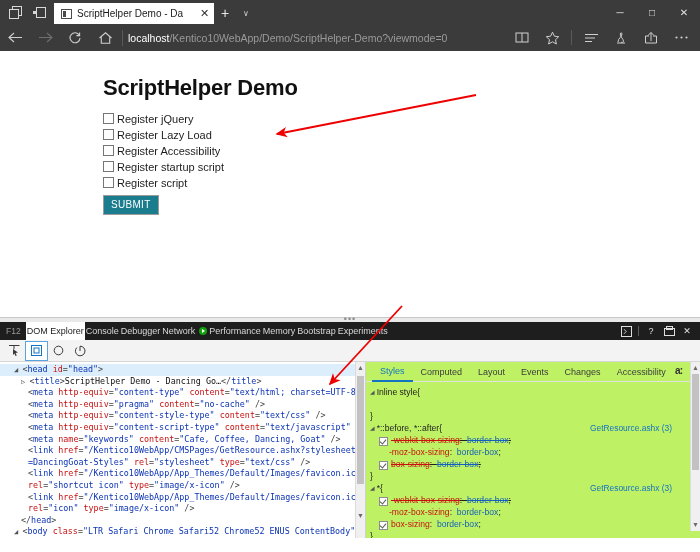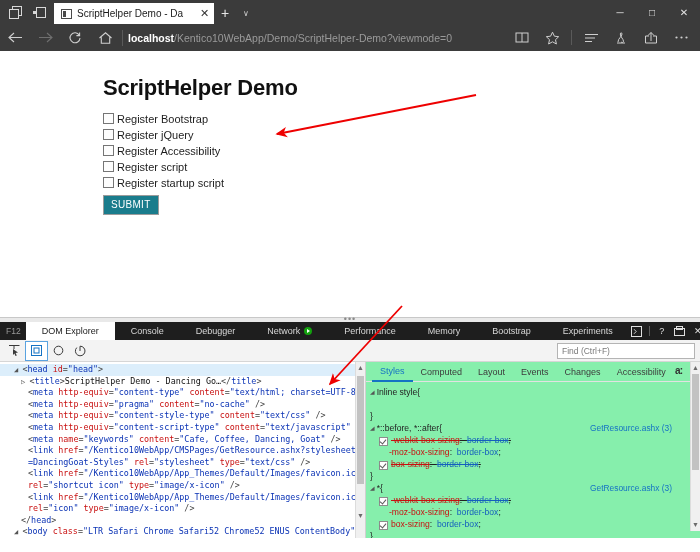--- a/index.html
+++ b/index.html
@@ -36,21 +36,21 @@
   .tab-newbtn{color:#e6e6e6;font-size:14px;width:22px;text-align:center;line-height:21px;height:21px;}
   .tab-chev{color:#cfcfcf;font-size:8px;width:20px;text-align:center;line-height:21px;height:21px;}
   .win-ctrls{position:absolute;right:0;top:0;height:24px;display:flex;}
   .win-btn{width:32px;height:24px;display:flex;align-items:center;justify-content:center;color:#e4e4e4;font-size:10px;}
 
   .navbar{height:27px;background:#3b3b3b;display:flex;align-items:center;}
   .nav-icon{width:30px;height:27px;display:flex;align-items:center;justify-content:center;color:#cfcfcf;}
   .nav-icon.dim{color:#6f6f6f;}
   .addr-sep{width:1px;height:16px;background:#5a5a5a;margin:0 5px 0 2px;}
   .addr{flex:1 1 auto;font-size:10.5px;color:#9a9a9a;white-space:nowrap;overflow:hidden;}
-  .addr b{color:#ffffff;font-weight:bold;margin-top:36px;}
+  .addr b{color:#ffffff;font-weight:normal;margin-top:36px;}
   .nav-right{display:flex;align-items:center;padding-right:4px;}
   .vsep{width:1px;height:15px;background:#5a5a5a;margin:0 4px;}
 
   
   .viewport{
     position:absolute;left:0;top:51px;width:700px;height:266px;background:#ffffff;
     overflow:hidden;
   }
   .page-title{
     font-size:22px;font-weight:bold;color:#111;margin:24px 0 10px 103px;letter-spacing:-0.2px;
@@ -76,21 +76,21 @@
   .dt-sep{height:4px;background:#e9e9e9;border-top:1px solid #c8c8c8;position:relative;}
   .dt-grip{
     position:absolute;left:50%;transform:translateX(-50%);top:-1px;
     color:#8a8a8a;font-size:9px;letter-spacing:1px;line-height:5px;
   }
   .dt-tabbar{
     height:18px;background:#1e1e1e;display:flex;align-items:stretch;position:relative;
   }
   .f12{color:#9a9a9a;font-size:8.5px;display:flex;align-items:center;padding:0 5px 0 6px;}
   .dt-tab{
-    font-size:9px;color:#d8d8d8;display:flex;align-items:center;padding:0 16px;white-space:nowrap;
+    font-size:9px;color:#d8d8d8;display:flex;align-items:center;padding:0 1px;white-space:nowrap;
   }
   .dt-tab.active{background:#ffffff;color:#1a1a1a;}
   .dt-tab .rec-dot{
     width:8px;height:8px;border-radius:50%;background:#13a10e;margin-left:4px;
     display:inline-flex;align-items:center;justify-content:center;
   }
   .dt-tab .rec-dot:after{
     content:"";border-left:3px solid #fff;border-top:2px solid transparent;border-bottom:2px solid transparent;margin-left:1px;
   }
   .dt-tabbar-right{margin-left:auto;display:flex;align-items:center;padding-right:5px;gap:2px;}
@@ -121,21 +121,21 @@
   }
   .ln{padding-left:0;height:11.6px;}
   .ln.sel{background:#dceefb;}
   .tag{color:#0b33b5;}
   .attr{color:#c81010;}
   .val{color:#0b33b5;}
   .punc{color:#444;}
   .txt{color:#111;}
   .tw{color:#555;font-size:7px;}
 
-  .styles-pane{flex:1 1 auto;background:#86efac;position:relative;overflow:hidden;}
+  .styles-pane{flex:1 1 auto;background:#bef264;position:relative;overflow:hidden;}
   .st-tabs{height:19px;display:flex;align-items:center;border-bottom:1px solid #e2e2e2;padding-left:6px;}
   .st-tab{font-size:9px;color:#3c3c3c;padding:0 8px;height:19px;display:flex;align-items:center;}
   .st-tab.active{color:#1573c4;border-bottom:2px solid #1573c4;}
   .st-body{font-size:8.6px;color:#222;padding:4px 0 0 4px;position:relative;height:150px;}
   .st-row{height:12px;line-height:12px;white-space:nowrap;display:flex;align-items:center;}
   .tri{color:#555;font-size:6px;margin-right:2px;display:inline-block;transform:scaleY(.9);}
   .prop{color:#c81010;}
   .pval{color:#1560bd;}
   .strike{text-decoration:line-through;}
   .src{position:absolute;right:28px;color:#1573c4;font-size:8.4px;}
@@ -264,33 +264,33 @@
             <circle cx="12.5" cy="2.5" r="1.1" fill="currentColor"></circle>
           </svg>
       </div>
     </div>
   </div>
 
   <div class="viewport">
     <div class="page-title">ScriptHelper Demo</div>
     <div class="form" id="cb-list"><div class="crow">
           <span class="cbox"></span>
-          <span class="clabel">Register Bootstrap</span>
+          <span class="clabel">Register jQuery</span>
         </div><div class="crow">
           <span class="cbox"></span>
-          <span class="clabel">Register jQuery</span>
+          <span class="clabel">Register Lazy Load</span>
         </div><div class="crow">
           <span class="cbox"></span>
           <span class="clabel">Register Accessibility</span>
         </div><div class="crow">
           <span class="cbox"></span>
-          <span class="clabel">Register script</span>
+          <span class="clabel">Register startup script</span>
         </div><div class="crow">
           <span class="cbox"></span>
-          <span class="clabel">Register startup script</span>
+          <span class="clabel">Register script</span>
         </div><div class="submit" style="background: rgb(26, 124, 140);">SUBMIT</div></div>
   </div>
 
   <div class="devtools">
     <div class="dt-sep">
       <span class="dt-grip">•••</span>
     </div>
 
     <div class="dt-tabbar">
       <div class="f12">F12</div>
@@ -357,23 +357,20 @@
         <svg width="11" height="11" viewBox="0 0 11 11">
             <circle cx="5.5" cy="5.5" r="4.3" fill="none" stroke="currentColor" stroke-width="1"></circle>
           </svg>
       </div>
       <div class="tool-btn">
         <svg width="12" height="12" viewBox="0 0 12 12">
             <path d="M6 1.2 A4.8 4.8 0 1 1 2.8 2.6" fill="none" stroke="currentColor" stroke-width="1"></path>
             <path d="M6 6 V1.3" stroke="currentColor" stroke-width="1"></path>
           </svg>
       </div>
-      <div class="findbox">
-        <span>Find (Ctrl+F)</span>
-      </div>
     </div>
 
     <div class="dt-body">
 
       <div class="dom-pane">
         <div class="code" id="dom-code"><div class="ln sel" style="padding-left: 14px;"><span class="tw">◢ </span><span class="punc">&lt;</span><span class="tag">head</span><span class="punc"> </span><span class="attr">id</span><span class="punc">=</span><span class="val">"head"</span><span class="punc">&gt;</span></div><div class="ln" style="padding-left: 21px;"><span class="tw">▷ </span><span class="punc">&lt;</span><span class="tag">title</span><span class="punc">&gt;</span><span class="txt">ScriptHelper Demo - Dancing Go…</span><span class="punc">&lt;/</span><span class="tag">title</span><span class="punc">&gt;</span></div><div class="ln" style="padding-left: 28px;"><span class="punc">&lt;</span><span class="tag">meta</span><span class="punc"> </span><span class="attr">http-equiv</span><span class="punc">=</span><span class="val">"content-type"</span><span class="punc"> </span><span class="attr">content</span><span class="punc">=</span><span class="val">"text/html; charset=UTF-8"</span><span class="punc"> /&gt;</span></div><div class="ln" style="padding-left: 28px;"><span class="punc">&lt;</span><span class="tag">meta</span><span class="punc"> </span><span class="attr">http-equiv</span><span class="punc">=</span><span class="val">"pragma"</span><span class="punc"> </span><span class="attr">content</span><span class="punc">=</span><span class="val">"no-cache"</span><span class="punc"> /&gt;</span></div><div class="ln" style="padding-left: 28px;"><span class="punc">&lt;</span><span class="tag">meta</span><span class="punc"> </span><span class="attr">http-equiv</span><span class="punc">=</span><span class="val">"content-style-type"</span><span class="punc"> </span><span class="attr">content</span><span class="punc">=</span><span class="val">"text/css"</span><span class="punc"> /&gt;</span></div><div class="ln" style="padding-left: 28px;"><span class="punc">&lt;</span><span class="tag">meta</span><span class="punc"> </span><span class="attr">http-equiv</span><span class="punc">=</span><span class="val">"content-script-type"</span><span class="punc"> </span><span class="attr">content</span><span class="punc">=</span><span class="val">"text/javascript"</span><span class="punc"> /&gt;</span></div><div class="ln" style="padding-left: 28px;"><span class="punc">&lt;</span><span class="tag">meta</span><span class="punc"> </span><span class="attr">name</span><span class="punc">=</span><span class="val">"keywords"</span><span class="punc"> </span><span class="attr">content</span><span class="punc">=</span><span class="val">"Cafe, Coffee, Dancing, Goat"</span><span class="punc"> /&gt;</span></div><div class="ln" style="padding-left: 28px;"><span class="punc">&lt;</span><span class="tag">link</span><span class="punc"> </span><span class="attr">href</span><span class="punc">=</span><span class="val">"/Kentico10WebApp/CMSPages/GetResource.ashx?stylesheetname</span></div><div class="ln" style="padding-left: 28px;"><span class="val">=DancingGoat-Styles"</span><span class="punc"> </span><span class="attr">rel</span><span class="punc">=</span><span class="val">"stylesheet"</span><span class="punc"> </span><span class="attr">type</span><span class="punc">=</span><span class="val">"text/css"</span><span class="punc"> /&gt;</span></div><div class="ln" style="padding-left: 28px;"><span class="punc">&lt;</span><span class="tag">link</span><span class="punc"> </span><span class="attr">href</span><span class="punc">=</span><span class="val">"/Kentico10WebApp/App_Themes/Default/Images/favicon.ico"</span></div><div class="ln" style="padding-left: 28px;"><span class="attr">rel</span><span class="punc">=</span><span class="val">"shortcut icon"</span><span class="punc"> </span><span class="attr">type</span><span class="punc">=</span><span class="val">"image/x-icon"</span><span class="punc"> /&gt;</span></div><div class="ln" style="padding-left: 28px;"><span class="punc">&lt;</span><span class="tag">link</span><span class="punc"> </span><span class="attr">href</span><span class="punc">=</span><span class="val">"/Kentico10WebApp/App_Themes/Default/Images/favicon.ico"</span></div><div class="ln" style="padding-left: 28px;"><span class="attr">rel</span><span class="punc">=</span><span class="val">"icon"</span><span class="punc"> </span><span class="attr">type</span><span class="punc">=</span><span class="val">"image/x-icon"</span><span class="punc"> /&gt;</span></div><div class="ln" style="padding-left: 21px;"><span class="punc">&lt;/</span><span class="tag">head</span><span class="punc">&gt;</span></div><div class="ln" style="padding-left: 14px;"><span class="tw">◢ </span><span class="punc">&lt;</span><span class="tag">body</span><span class="punc"> </span><span class="attr">class</span><span class="punc">=</span><span class="val">"LTR Safari Chrome Safari52 Chrome52 ENUS ContentBody"</span><span class="punc">&gt;</span></div></div>
         <div class="dom-scroll">
           <div class="dom-arrow" style="top:1px;">▲</div>
           <div class="dom-thumb"></div>
           <div class="dom-arrow" style="bottom:17px;">▼</div>

